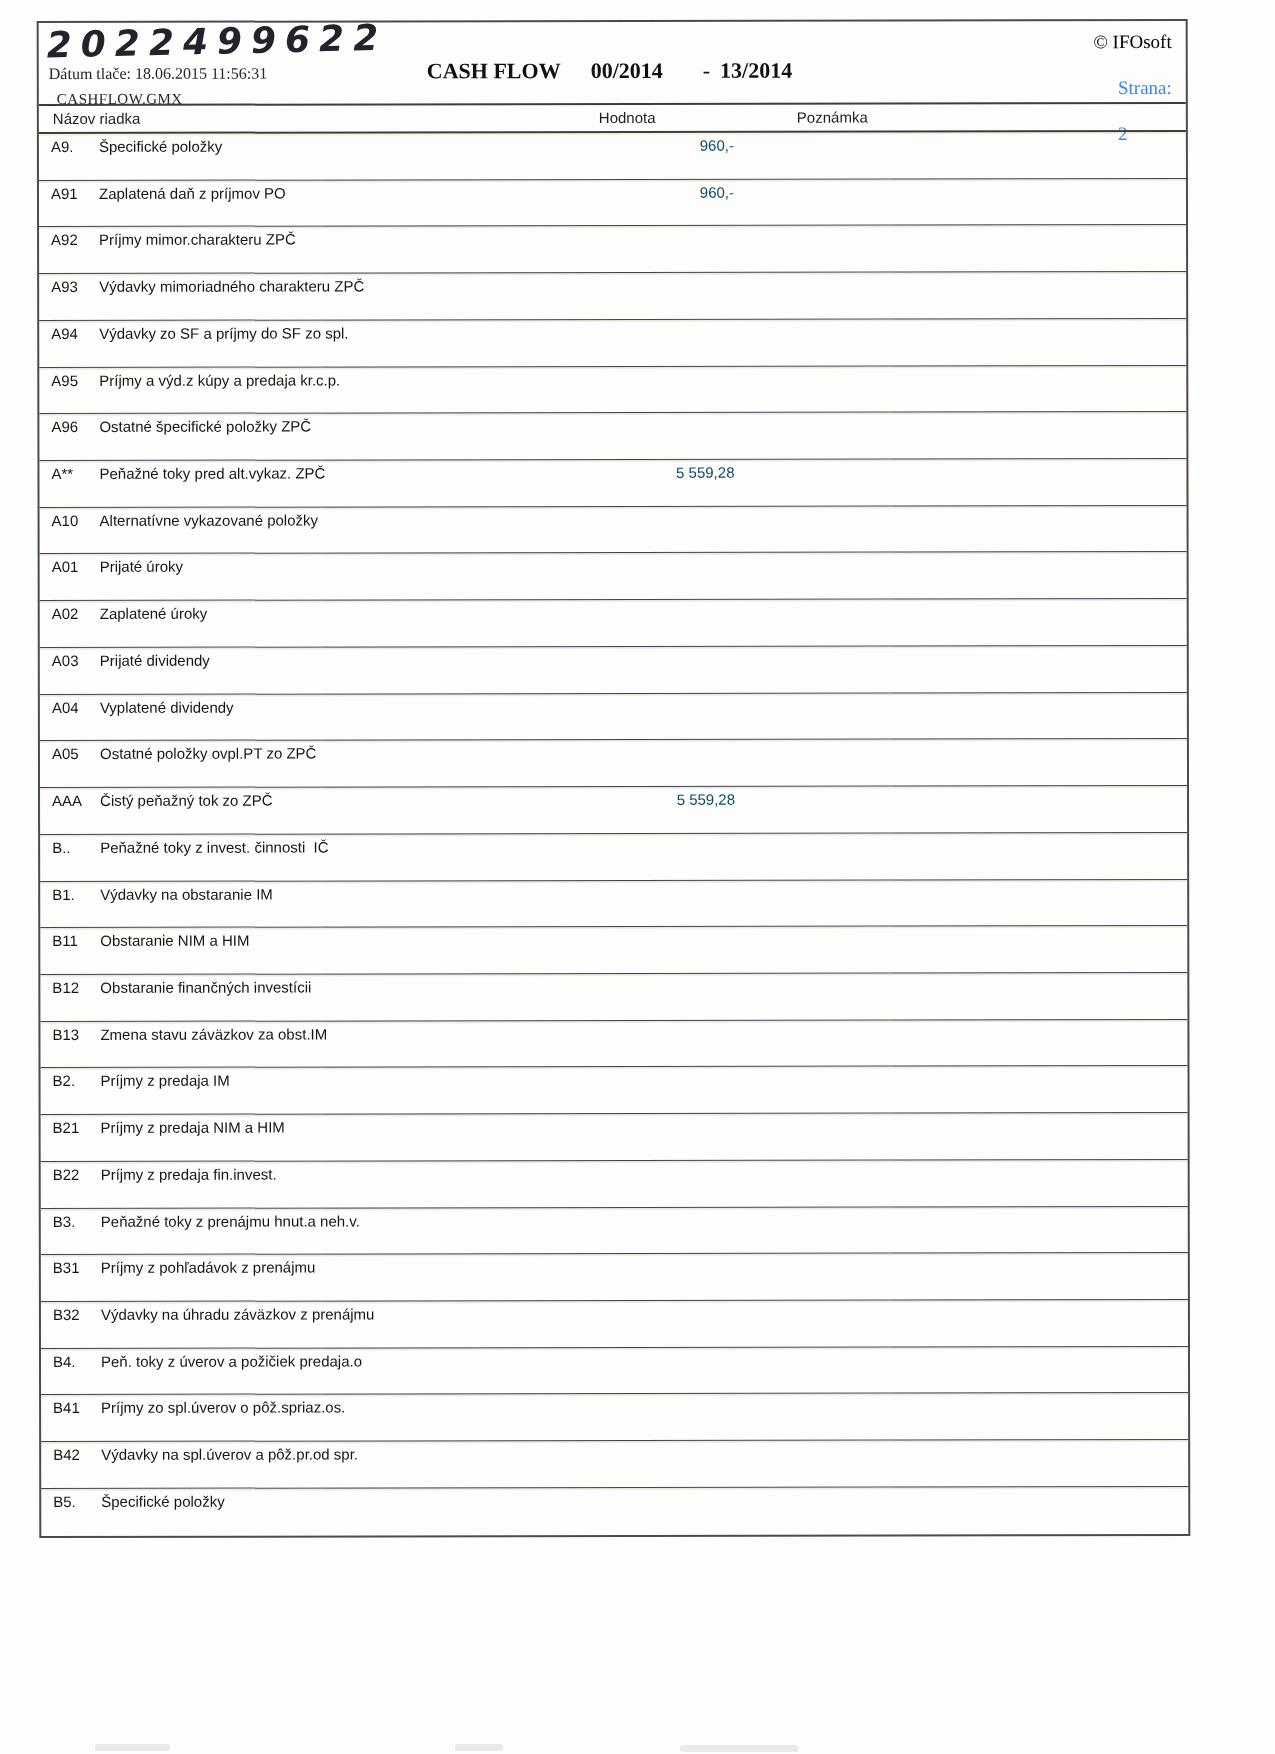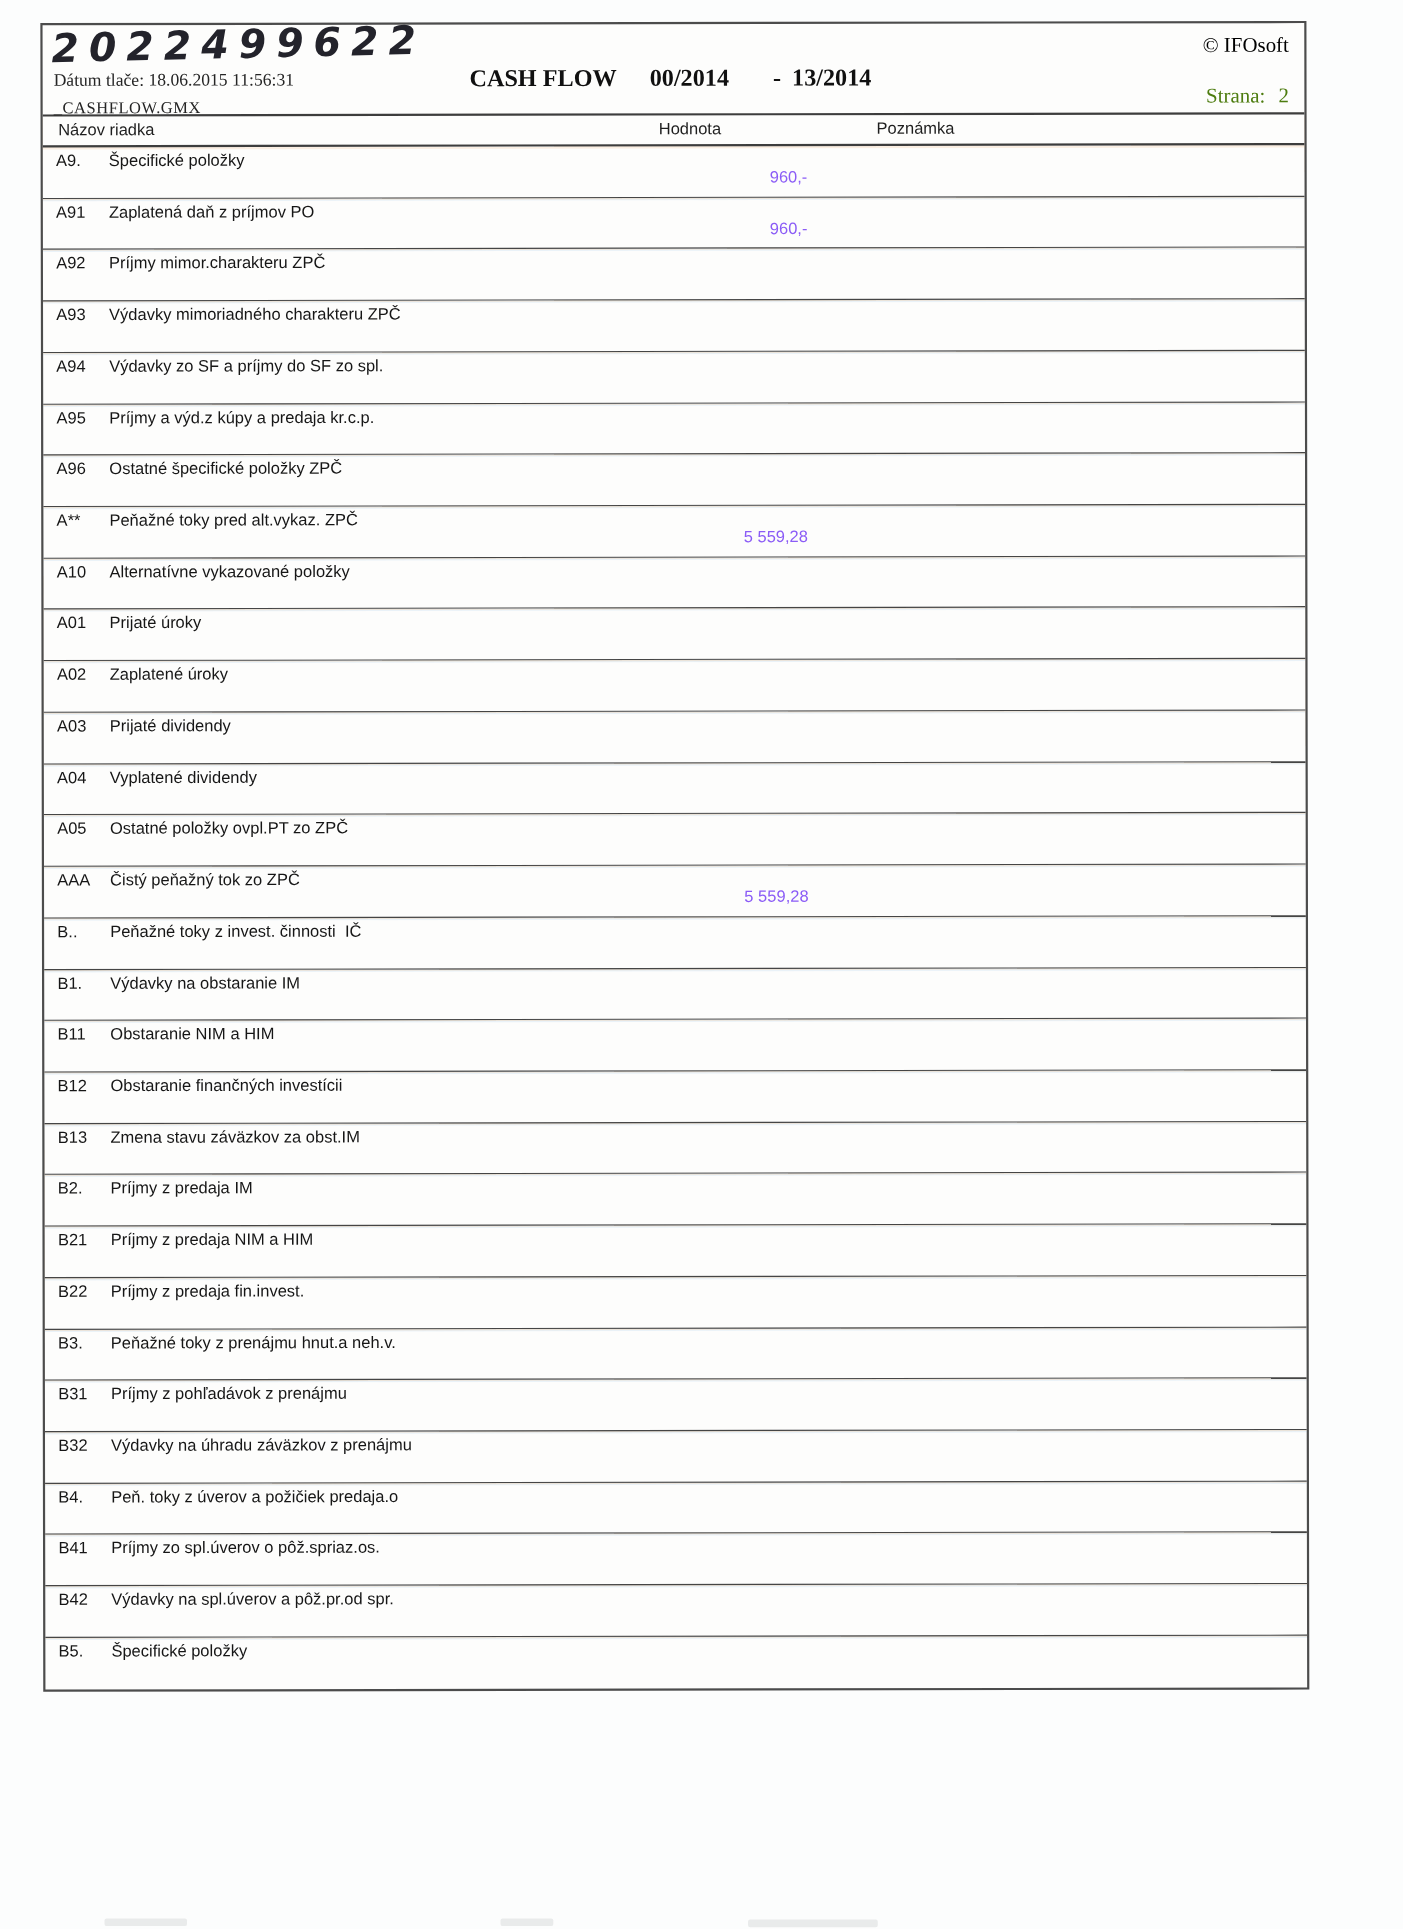--- a/index.html
+++ b/index.html
@@ -49,22 +49,22 @@
     font-family:"Liberation Serif", serif;
     font-weight:bold;font-size:22px;color:#101010;
     display:flex;align-items:baseline;
   }
   .title-row .t{margin-right:30px;}
   .title-row .pf{margin-right:40px;}
   .title-row .ps{margin-right:10px;}
   .strana{
     position:absolute;right:14px;top:56px;
     font-family:"Liberation Serif", serif;
-    font-size:19px;color:#4d7c0f;
-    display:flex;gap:12px;align-items:baseline;
+    font-size:19px;color:#3b82f6;
+    display:flex;gap:24px;align-items:baseline;flex-direction:column;
   }
   
   .colhead{
     position:relative;height:26px;
     border-bottom:2px solid #3d3d3d;
     font-size:15px;color:#1e1e1e;
     box-shadow:0 2px 0 rgba(230,130,40,.12);
   }
   .colhead .c-name{position:absolute;left:14px;top:4px;}
   .colhead .c-val{position:absolute;left:560px;top:4px;}
@@ -78,22 +78,22 @@
     box-shadow:0 1px 0 rgba(235,140,40,.15), 0 2px 0 rgba(70,150,215,.10);
     font-size:15px;color:#161616;
   }
   .row:last-child{border-bottom:none;box-shadow:none;}
   .row .code{
     position:absolute;left:12px;top:4px;
     display:inline-block;width:46px;
   }
   .row .label{position:absolute;left:60px;top:4px;white-space:pre;text-align:center;}
   .row .value{
-    position:absolute;top:20px;right:452px;
-    text-align:right;color:#8b5cf6;
+    position:absolute;top:4px;right:452px;
+    text-align:right;color:#0c4a6e;
   }
   
   .smudge{position:absolute;height:7px;background:#e9ebeb;border-radius:2px;}
   .sm1{left:95px;top:1744px;width:75px;}
   .sm2{left:455px;top:1744px;width:48px;}
   .sm3{left:680px;top:1745px;width:118px;}
 </style>
 </head>
 <body>
 

